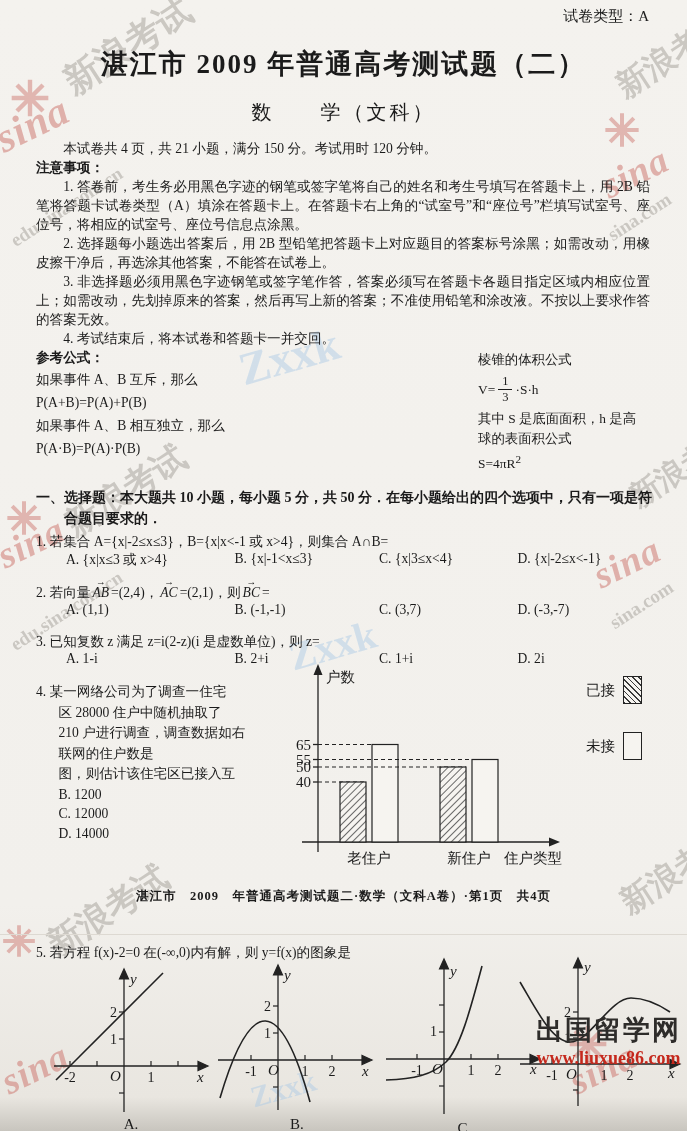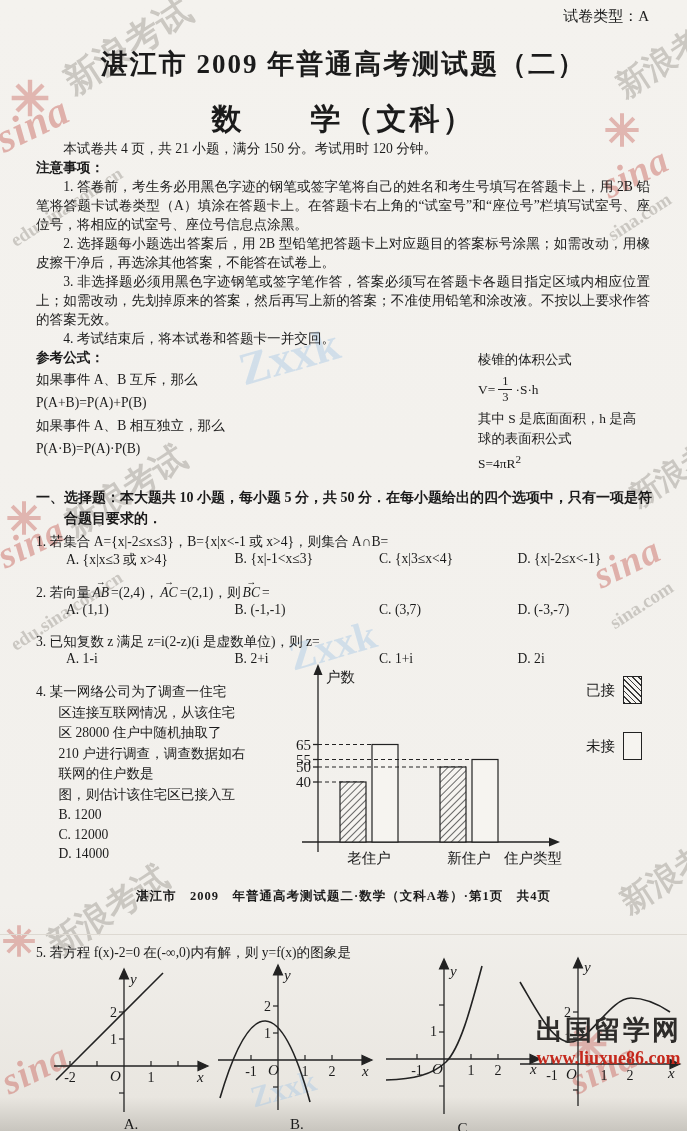--- a/index.html
+++ b/index.html
@@ -11,21 +11,21 @@
   .wm{position:absolute;z-index:0;pointer-events:none;font-weight:bold;white-space:nowrap;}
   .wm-gray{color:#a39f98;opacity:.5;}
   .wm-red{color:#cf7b74;opacity:.55;font-style:italic;letter-spacing:1px;}
   .wm-blue{color:#a9c9e6;opacity:.45;}
   .star{position:absolute;z-index:0;pointer-events:none;opacity:.5;}
   
   #paper-type{position:absolute;top:7px;right:38px;font-size:15px;}
   #exam-title{position:absolute;top:46px;left:0;width:100%;text-align:center;
               font-size:27px;font-weight:bold;letter-spacing:2px;}
   #exam-subject{position:absolute;top:99px;left:0;width:100%;text-align:center;
-              font-size:30px;font-weight:bold;letter-spacing:3px;}
+              font-size:20px;font-weight:normal;letter-spacing:3px;}
   
   #notice{position:absolute;top:139px;left:36px;width:614px;font-size:13.6px;
           line-height:19px;text-align:justify;}
   .indent2{text-indent:2em;}
   .bold{font-weight:bold;}
   #formulas-left{margin-top:1px;width:400px;line-height:23px;}
   #formulas-right{position:absolute;left:478px;top:350px;width:195px;font-size:13.4px;line-height:20px;}
   .f-line{display:flex;align-items:center;margin:5px 0;}
   .frac{display:inline-flex;flex-direction:column;text-align:center;line-height:1.05;
         margin:0 3px;font-size:12.5px;vertical-align:middle;}
@@ -189,21 +189,20 @@
       <div class="opts">
         <span>A. 1-i</span>
         <span>B. 2+i</span>
         <span>C. 1+i</span>
         <span>D. 2i</span>
       </div>
     </div>
 
     <div id="q4-text">
       <div>4. 某一网络公司为了调查一住宅</div>
-      <div class="cont">区连接互联网情况，从该住宅</div>
       <div class="cont">区 28000 住户中随机抽取了</div>
       <div class="cont">210 户进行调查，调查数据如右</div>
       <div class="cont">联网的住户数是</div>
       <div class="cont">图，则估计该住宅区已接入互</div>
       <div id="q4-opts" class="cont">
         <div>B. 1200</div>
         <div>C. 12000</div>
         <div>D. 14000</div>
       </div>
     </div>

